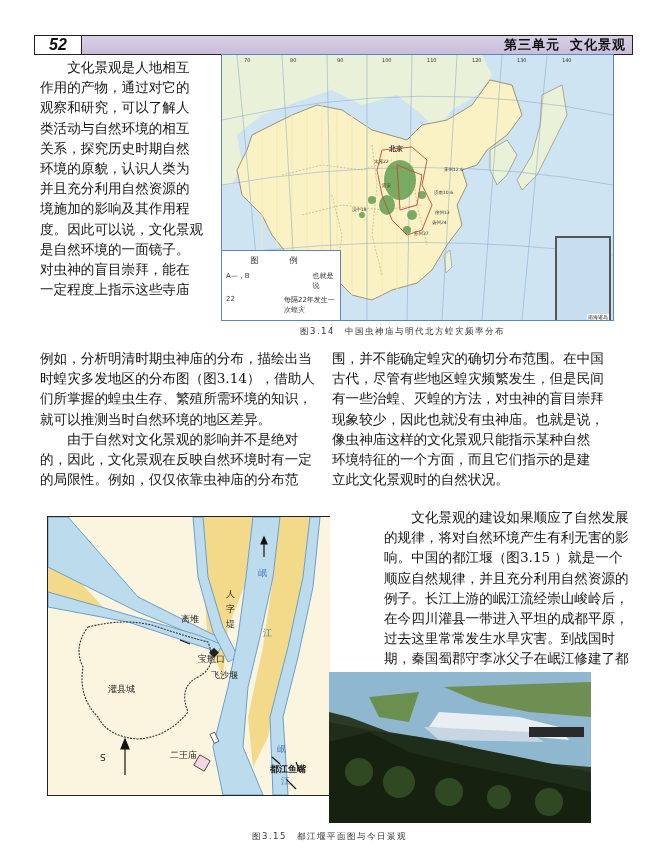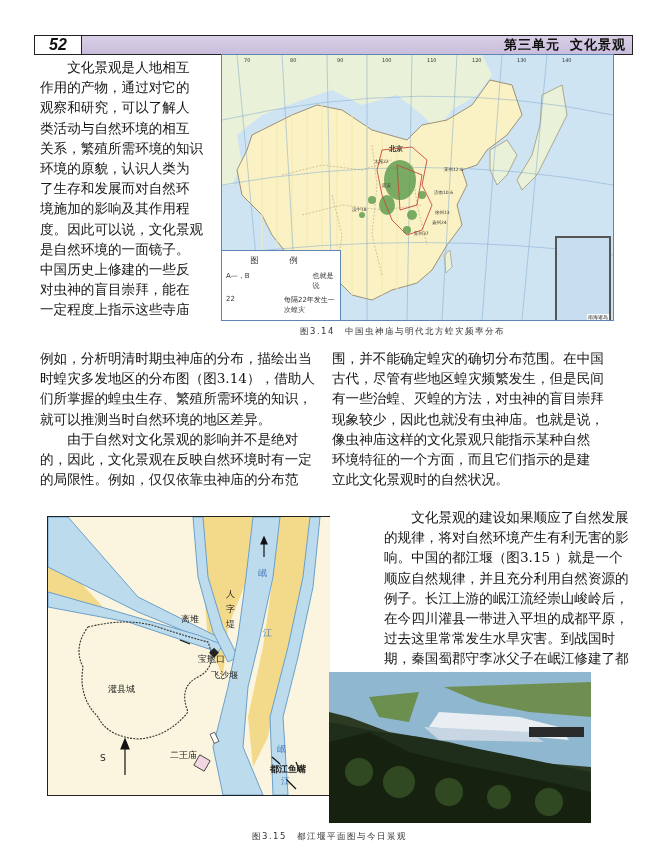--- a/index.html
+++ b/index.html
@@ -84,27 +84,26 @@
   <div class="unit-title">
     <span>第三单元</span><span>文化景观</span>
   </div>
 </div>
 
 <div class="txt" style="left:40px; top:57px; width:178px;">
   <p class="indent">文化景观是人地相互</p>
   <p>作用的产物，通过对它的</p>
   <p>观察和研究，可以了解人</p>
   <p>类活动与自然环境的相互</p>
-  <p>关系，繁殖所需环境的知识</p>
+  <p>关系，探究历史时期自然</p>
   <p>环境的原貌，认识人类为</p>
-  <p>了生存和发展而对自然环</p>
+  <p>并且充分利用自然资源的</p>
   <p>境施加的影响及其作用程</p>
   <p>度。因此可以说，文化景观</p>
   <p>是自然环境的一面镜子。</p>
-  <p>中国历史上修建的一些反</p>
   <p>对虫神的盲目崇拜，能在</p>
   <p>一定程度上指示这些寺庙</p>
 </div>
 
 <div class="map-cn">
   <svg width="391" height="265" viewBox="0 0 391 265">
 
     <path d="M0,0 L260,0 L270,20 L255,40 L230,55 L215,75 L200,60 L175,40 L140,50 L110,35 L80,45 L40,60 L15,80 L20,110 L10,130 L0,130 Z" fill="#e9f1d8"></path>
     <path d="M30,80 L70,60 L95,50 L120,55 L150,75 L185,85 L200,70 L225,65 L250,50 L268,25 L290,30 L300,60 L285,80 L265,95 L255,110 L240,115 L245,130 L235,150 L240,170 L225,190 L210,215 L195,228 L170,235 L150,245 L130,240 L115,225 L95,215 L70,205 L50,180 L40,160 L20,140 L15,115 L25,95 Z" fill="#faf2c4" stroke="#8a7a5a" stroke-width="0.8"></path>
 

